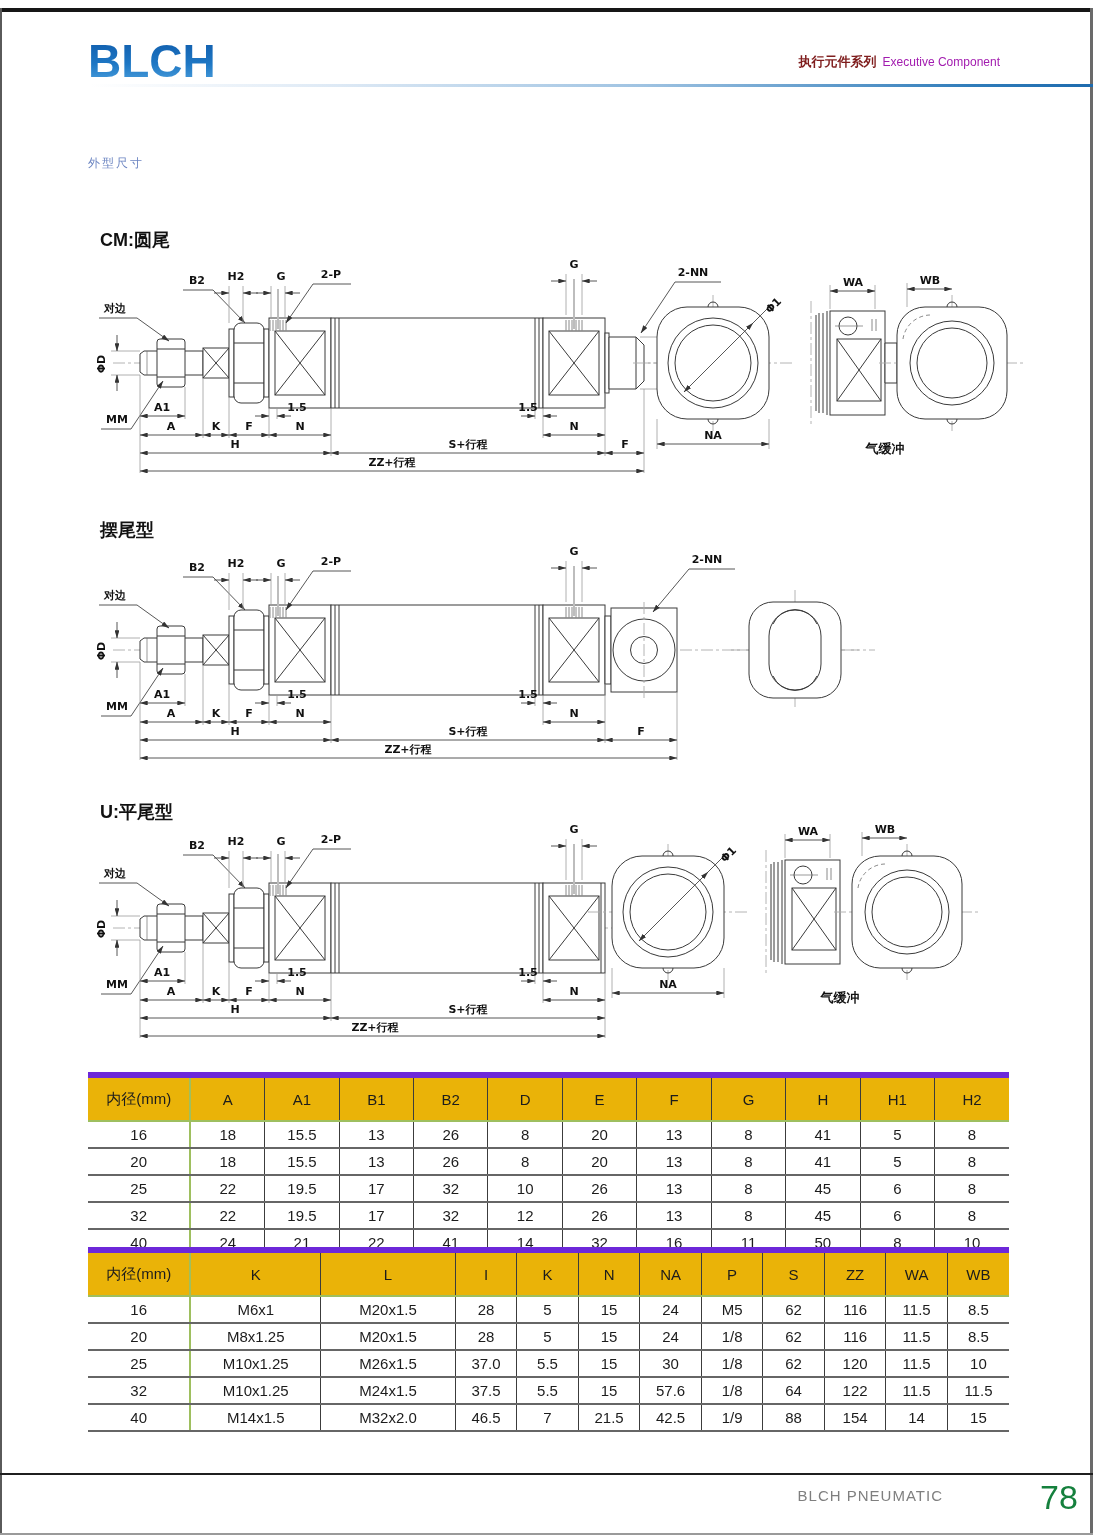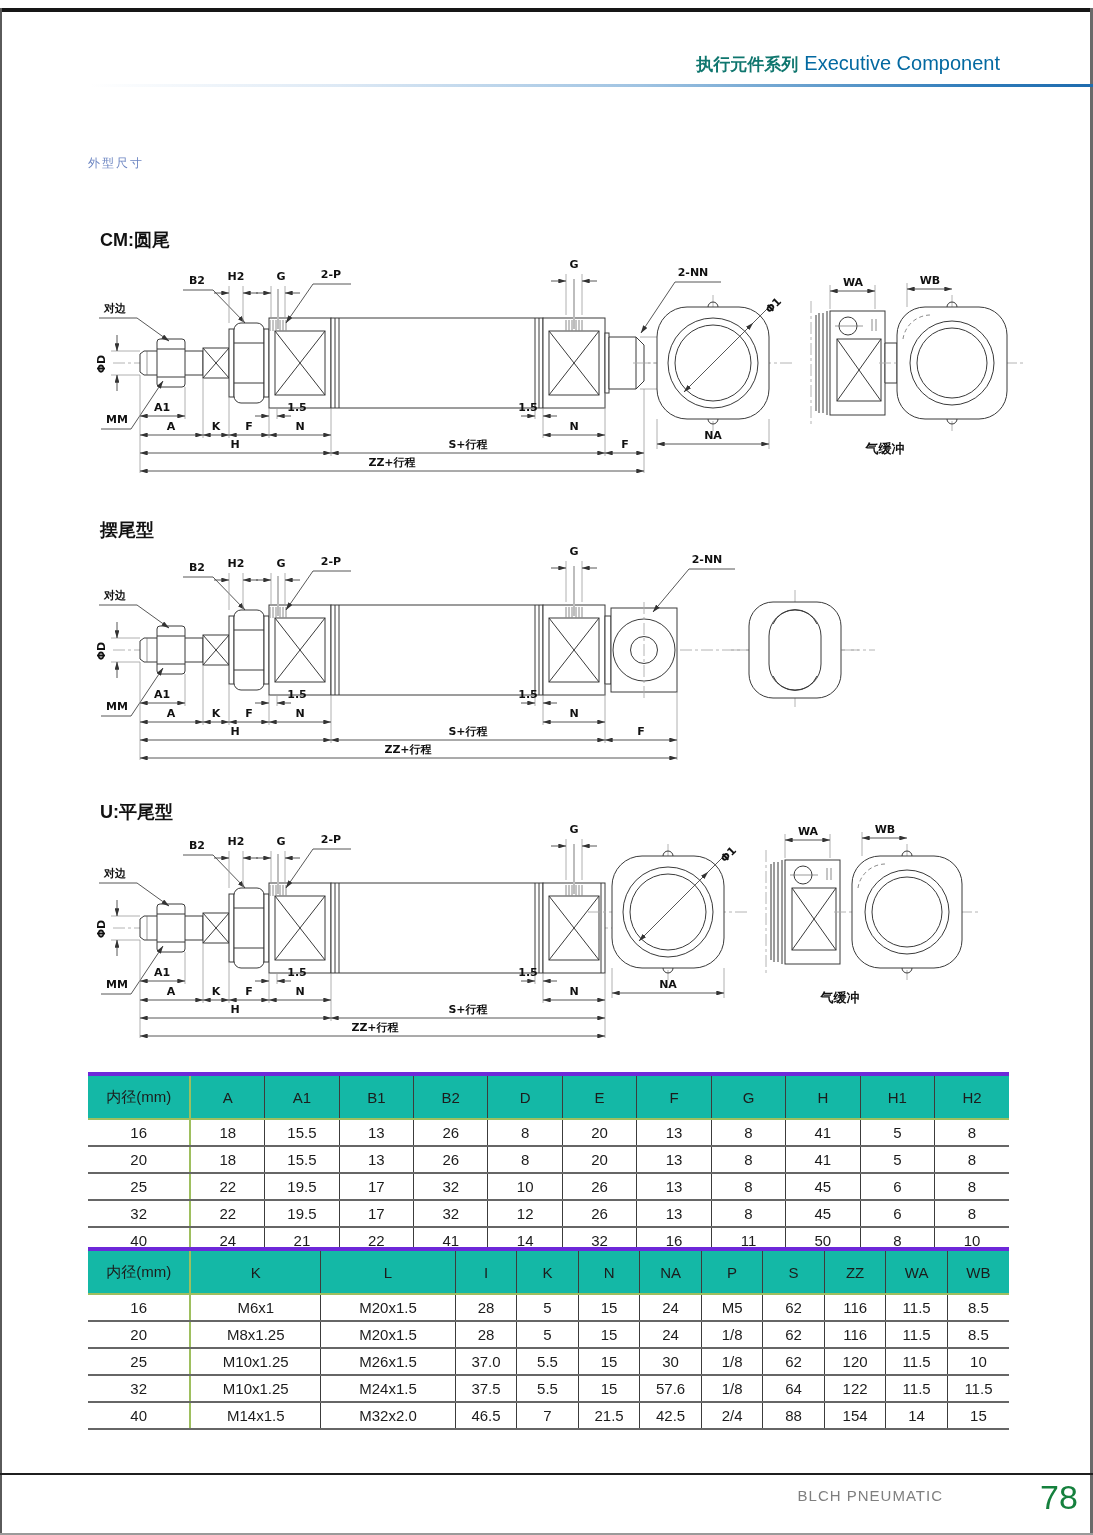--- a/index.html
+++ b/index.html
@@ -11,22 +11,22 @@
   .edge-right{position:absolute;top:8px;right:0;width:3px;bottom:2px;background:#6a6a6a;}
   .edge-bottom{position:absolute;bottom:0;left:0;width:100%;height:2px;background:#9a9a9a;}
   .footer-rule{position:absolute;top:1473px;left:0;width:100%;height:2px;background:#1f1f1f;}
 
   
   .logo{position:absolute;left:88px;top:34px;font-size:46px;font-weight:bold;letter-spacing:0px;
         background:linear-gradient(180deg,#0d57a7 0%,#1e77c4 55%,#55a8e2 100%);
         -webkit-background-clip:text;background-clip:text;color:transparent;
         font-family:"Liberation Sans",sans-serif;}
   .series{position:absolute;right:93px;top:52px;white-space:nowrap;}
-  .series .zh{font-size:17px;color:#0f766e;font-weight:600;}
-  .series .en{font-size:20px;color:#0369a1;margin-left:6px;font-weight:400;}
+  .series .zh{font-size:13px;color:#7f1d1d;font-weight:600;}
+  .series .en{font-size:12px;color:#a21caf;margin-left:6px;font-weight:400;}
   .header-rule{position:absolute;left:90px;right:0;top:84px;height:3px;
         background:linear-gradient(90deg,#ffffff 0%,#dde9f5 25%,#9fc3e2 55%,#2f7cba 88%,#1e6bae 100%);}
   .section-title{position:absolute;left:88px;top:155px;font-size:12px;color:#6d86c2;letter-spacing:2px;}
 
   .diag-title{position:absolute;left:100px;font-size:18px;font-weight:bold;color:#111;}
   .dsvg{position:absolute;left:85px;}
 
   
   svg text{font-family:"DejaVu Sans","Liberation Sans",sans-serif;font-size:11px;font-weight:600;fill:#111;}
   .tmid{text-anchor:middle;}
@@ -40,21 +40,21 @@
   .pl{stroke:#444;stroke-width:0.9;}
   .cl{stroke:#ababab;stroke-width:0.9;stroke-dasharray:12 3 3 3;fill:none;}
   .ht{stroke:#8a8a8a;stroke-width:1;}
   .stub{stroke:#bdbdbd;stroke-width:2;}
   .dash{stroke:#7a7a7a;stroke-width:0.9;fill:none;stroke-dasharray:4 3;}
 
   
   .tblwrap1{position:absolute;left:88px;top:1072px;width:921px;}
   .tblwrap2{position:absolute;left:88px;top:1247px;width:921px;}
   table.dims{border-collapse:collapse;width:100%;table-layout:fixed;font-size:15px;color:#1c1c1c;text-align:center;}
-  table.dims th{background:#14b8a6;border-top:4px solid #6d28d9;border-bottom:2px solid #9ebf5f;
+  table.dims th{background:#eab308;border-top:6px solid #6d28d9;border-bottom:2px solid #9ebf5f;
       font-weight:400;height:42px;padding:0;}
   table.dims td{border-bottom:2px solid #666;height:25px;padding:0;font-weight:400;}
   table.dims th:not(:first-child),table.dims td:not(:first-child){border-left:1px solid #3c3c3c;}
   table.dims th:nth-child(2),table.dims td:nth-child(2){border-left:2px solid #9ebf5f;}
   .t1 th:first-child{width:11%;}
   .t2 th:nth-child(1){width:11%;}
   .t2 th:nth-child(2){width:14%;}
   .t2 th:nth-child(3){width:14.5%;}
 
   .footer-brand{position:absolute;right:150px;top:1487px;font-size:15px;color:#7f7f7f;letter-spacing:1px;}
@@ -63,20 +63,21 @@
 </head>
 <body>
 
 <div id="page">
   <div class="edge-top"></div>
   <div class="edge-left"></div>
   <div class="edge-right"></div>
   <div class="edge-bottom"></div>
   <div class="footer-rule"></div>
 
+  <div class="logo">BLCH</div>
   <div class="series">
     <span class="zh">执行元件系列</span><span class="en">Executive Component</span>
   </div>
   <div class="header-rule"></div>
 
   <div class="section-title">外型尺寸</div>
 
   <svg width="0" height="0" style="position:absolute">
     <defs>
       <marker id="arE" viewBox="0 0 10 6" refX="9.5" refY="3" markerWidth="9" markerHeight="5.5" orient="auto">
@@ -783,21 +784,21 @@
             <td>11.5</td>
           </tr>
           <tr>
             <td>40</td>
             <td>M14x1.5</td>
             <td>M32x2.0</td>
             <td>46.5</td>
             <td>7</td>
             <td>21.5</td>
             <td>42.5</td>
-            <td>2/4</td>
+            <td>1/9</td>
             <td>88</td>
             <td>154</td>
             <td>14</td>
             <td>15</td>
           </tr>
         </tbody>
       </table>
   </div>
 
   <div class="footer-brand">BLCH PNEUMATIC</div>

